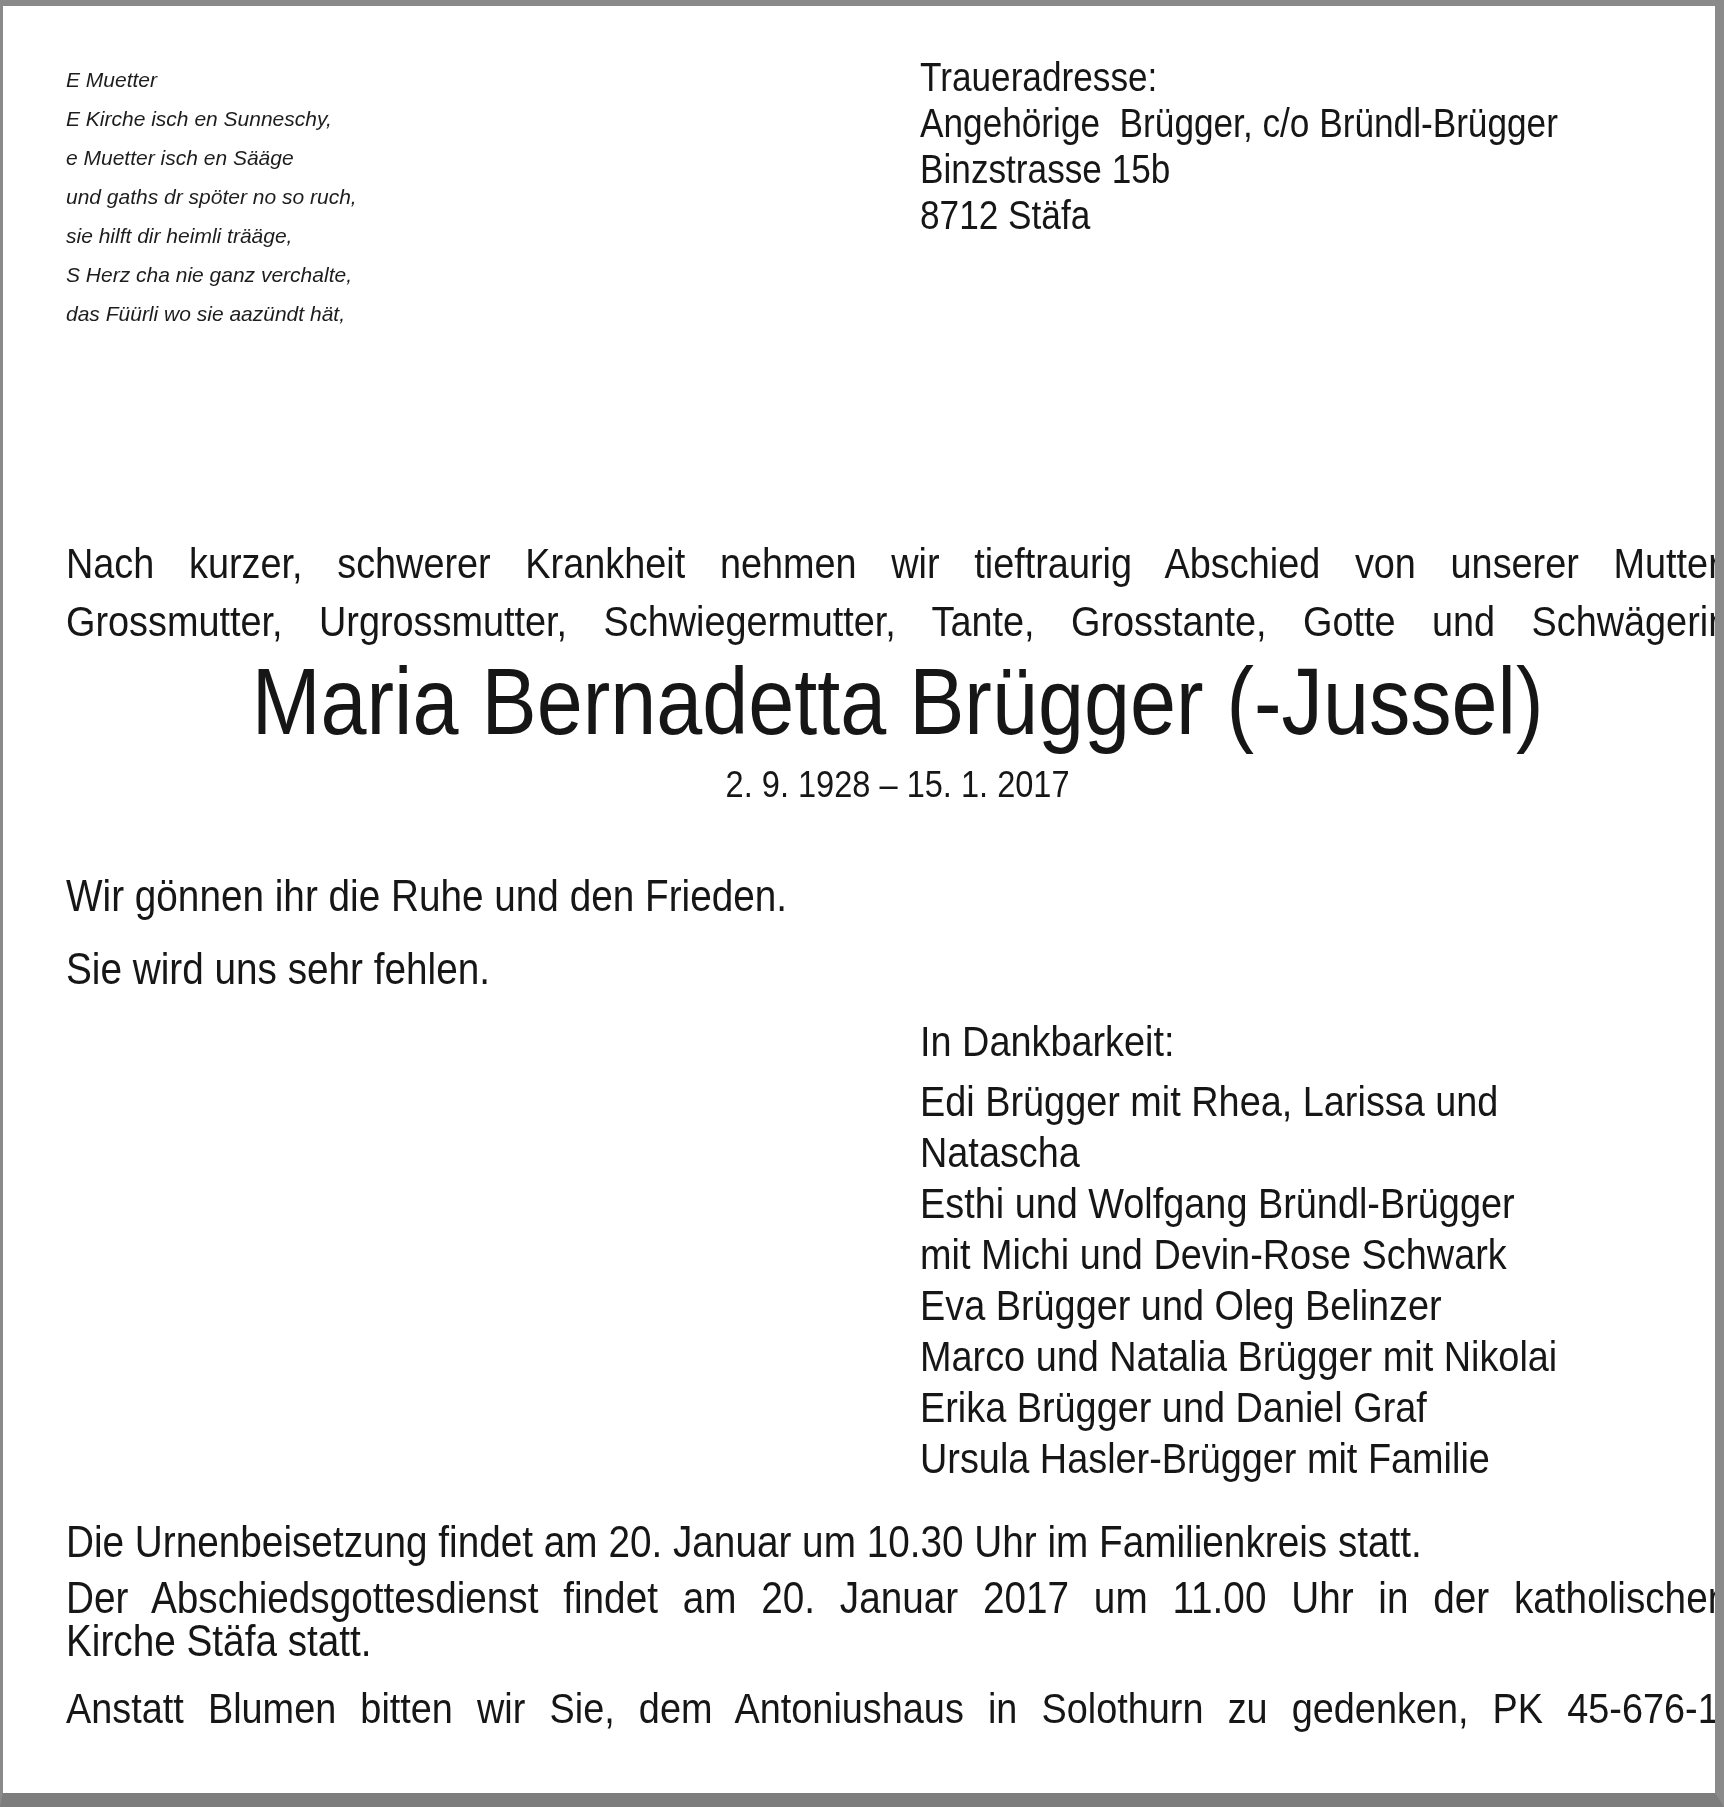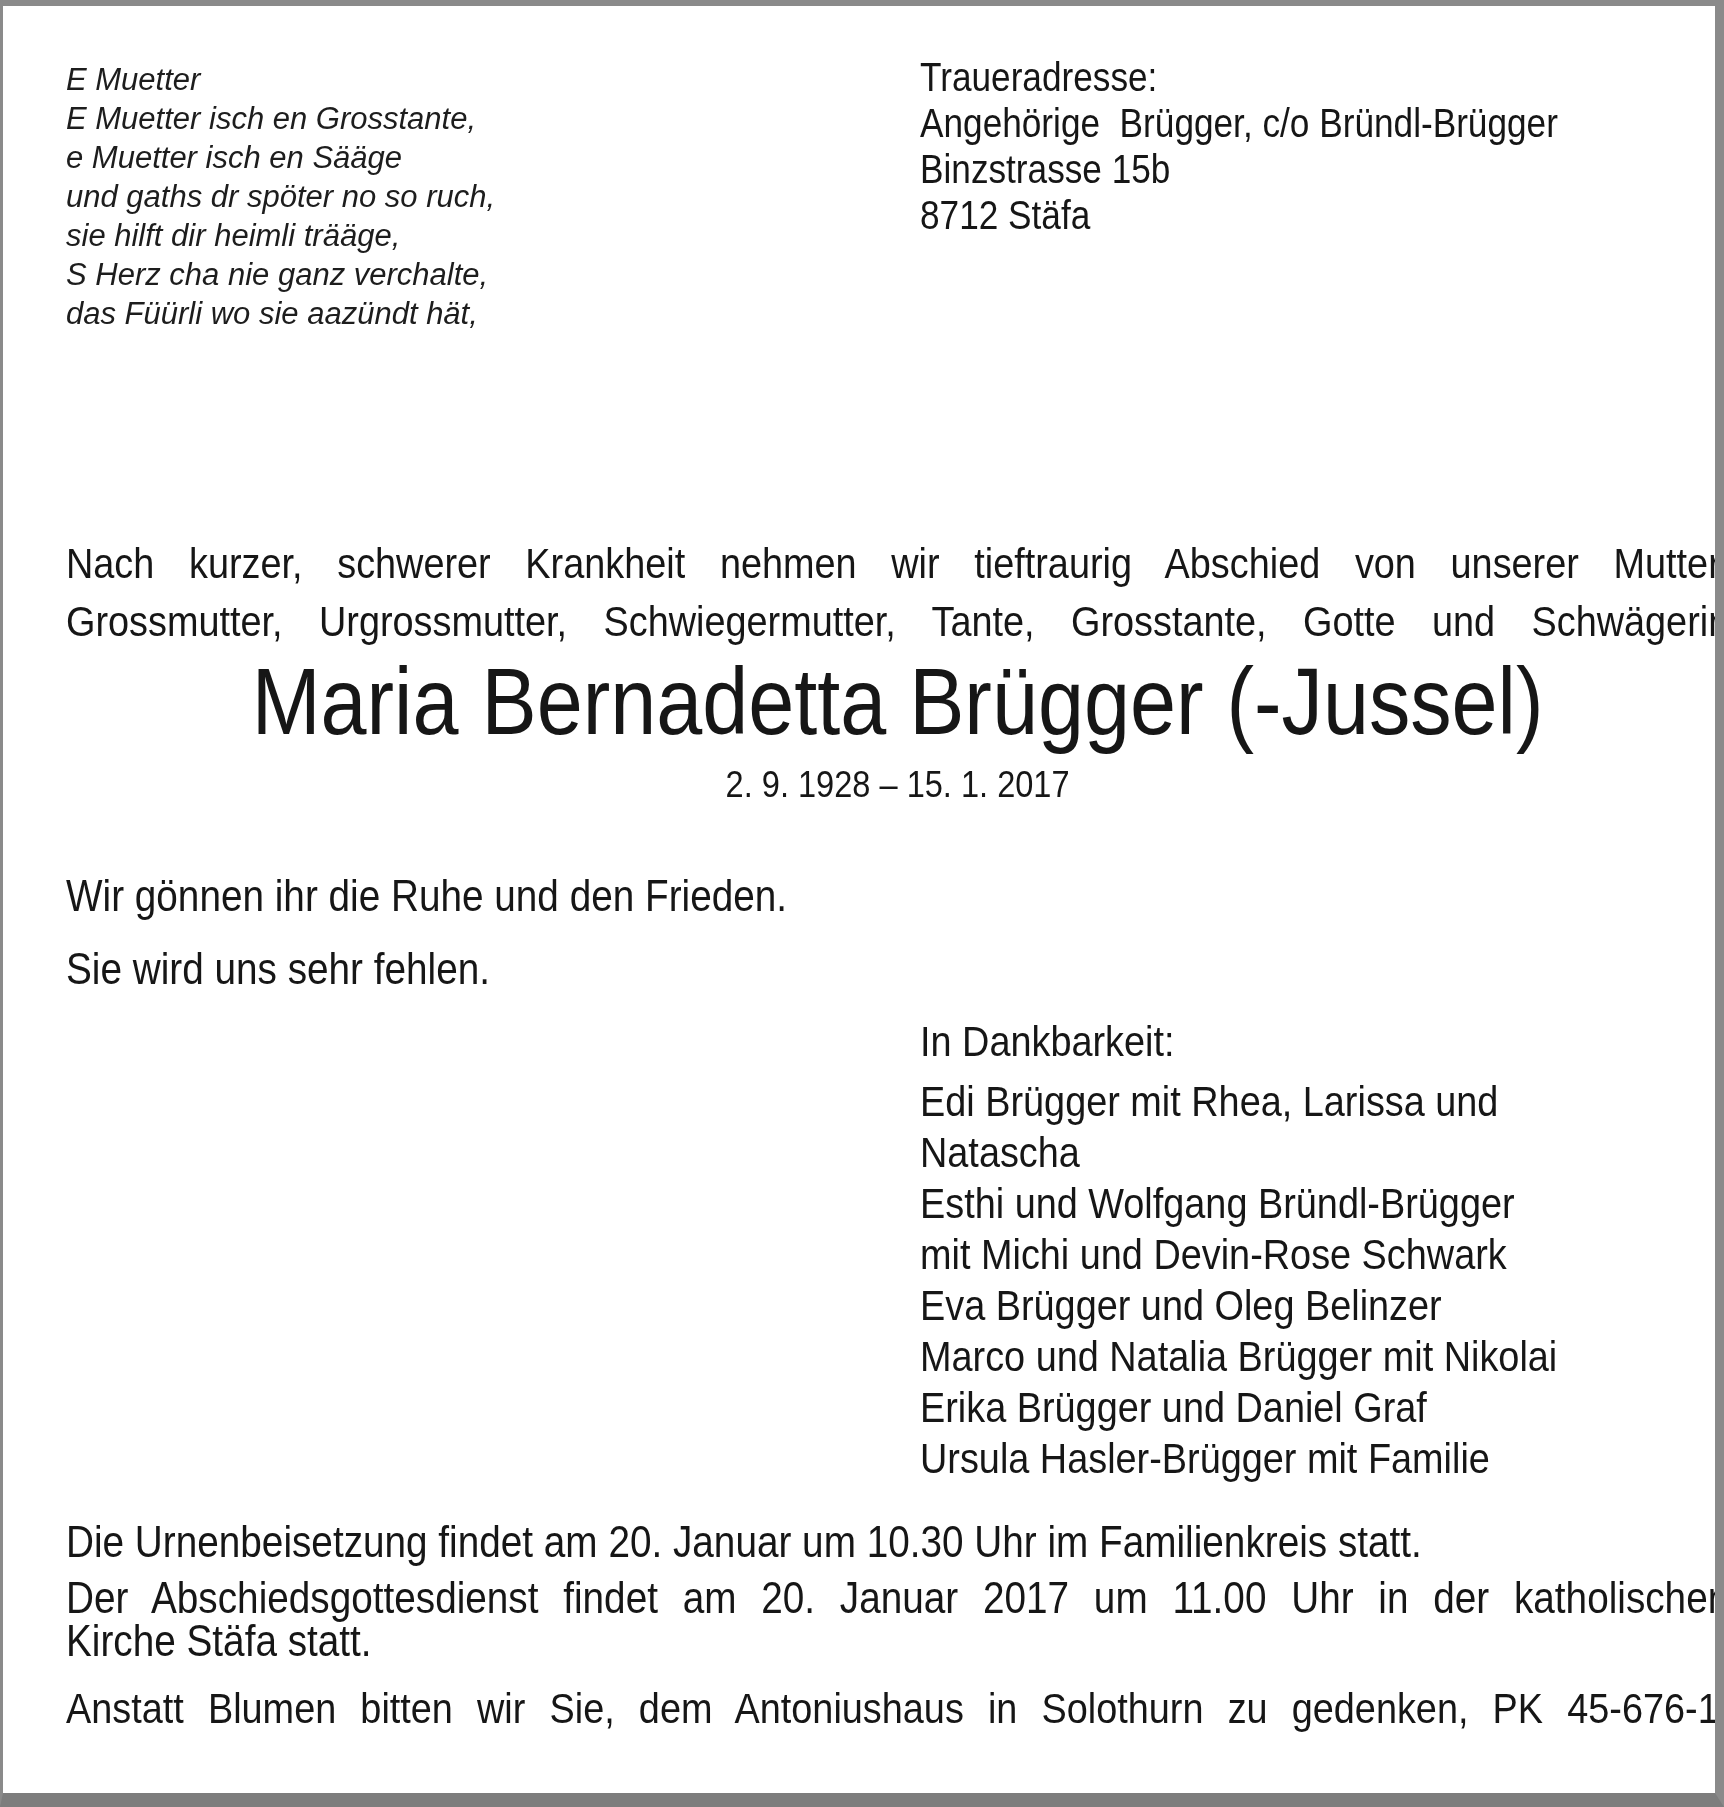--- a/index.html
+++ b/index.html
@@ -25,21 +25,21 @@
   .w-right { width:838px; }    
 
   
   .stretch-all .line,
   .stretch-first .line:first-child {
     white-space:normal;
     text-align:justify;
     text-align-last:justify;
   }
 
-  .poem { left:63px; top:54px; font-size:31px; line-height:39px; font-style:italic; color:#1d1d1d; }
+  .poem { left:63px; top:54px; font-size:21px; line-height:39px; font-style:italic; color:#1d1d1d; }
 
   .address { left:917px; top:48px; font-size:40px; line-height:46px; }
 
   .intro { left:63px; top:528px; font-size:43px; line-height:58px; }
 
   .deceased-name {
     left:63px; top:641px;
     font-size:94px; line-height:110px;
     text-align:center; white-space:nowrap;
   }
@@ -60,21 +60,21 @@
   .service  { left:63px; top:1570px; font-size:44px; line-height:43px; }
   .donation { left:63px; top:1676px; font-size:43px; line-height:52px; }
 </style>
 </head>
 <body>
 
 <div class="frame">
 
   <div class="section poem">
       <div class="line">E Muetter</div>
-      <div class="line">E Muetter isch en Grosstante,</div>
+      <div class="line">E Kirche isch en Sunneschy,</div>
       <div class="line">e Muetter isch en Sääge</div>
       <div class="line">und gaths dr spöter no so ruch,</div>
       <div class="line">sie hilft dir heimli trääge,</div>
       <div class="line">S Herz cha nie ganz verchalte,</div>
       <div class="line">das Füürli wo sie aazündt hät,</div>
     </div>
 
   <div class="section address cond w-right">
     <div class="line">Traueradresse:</div>
     <div>

